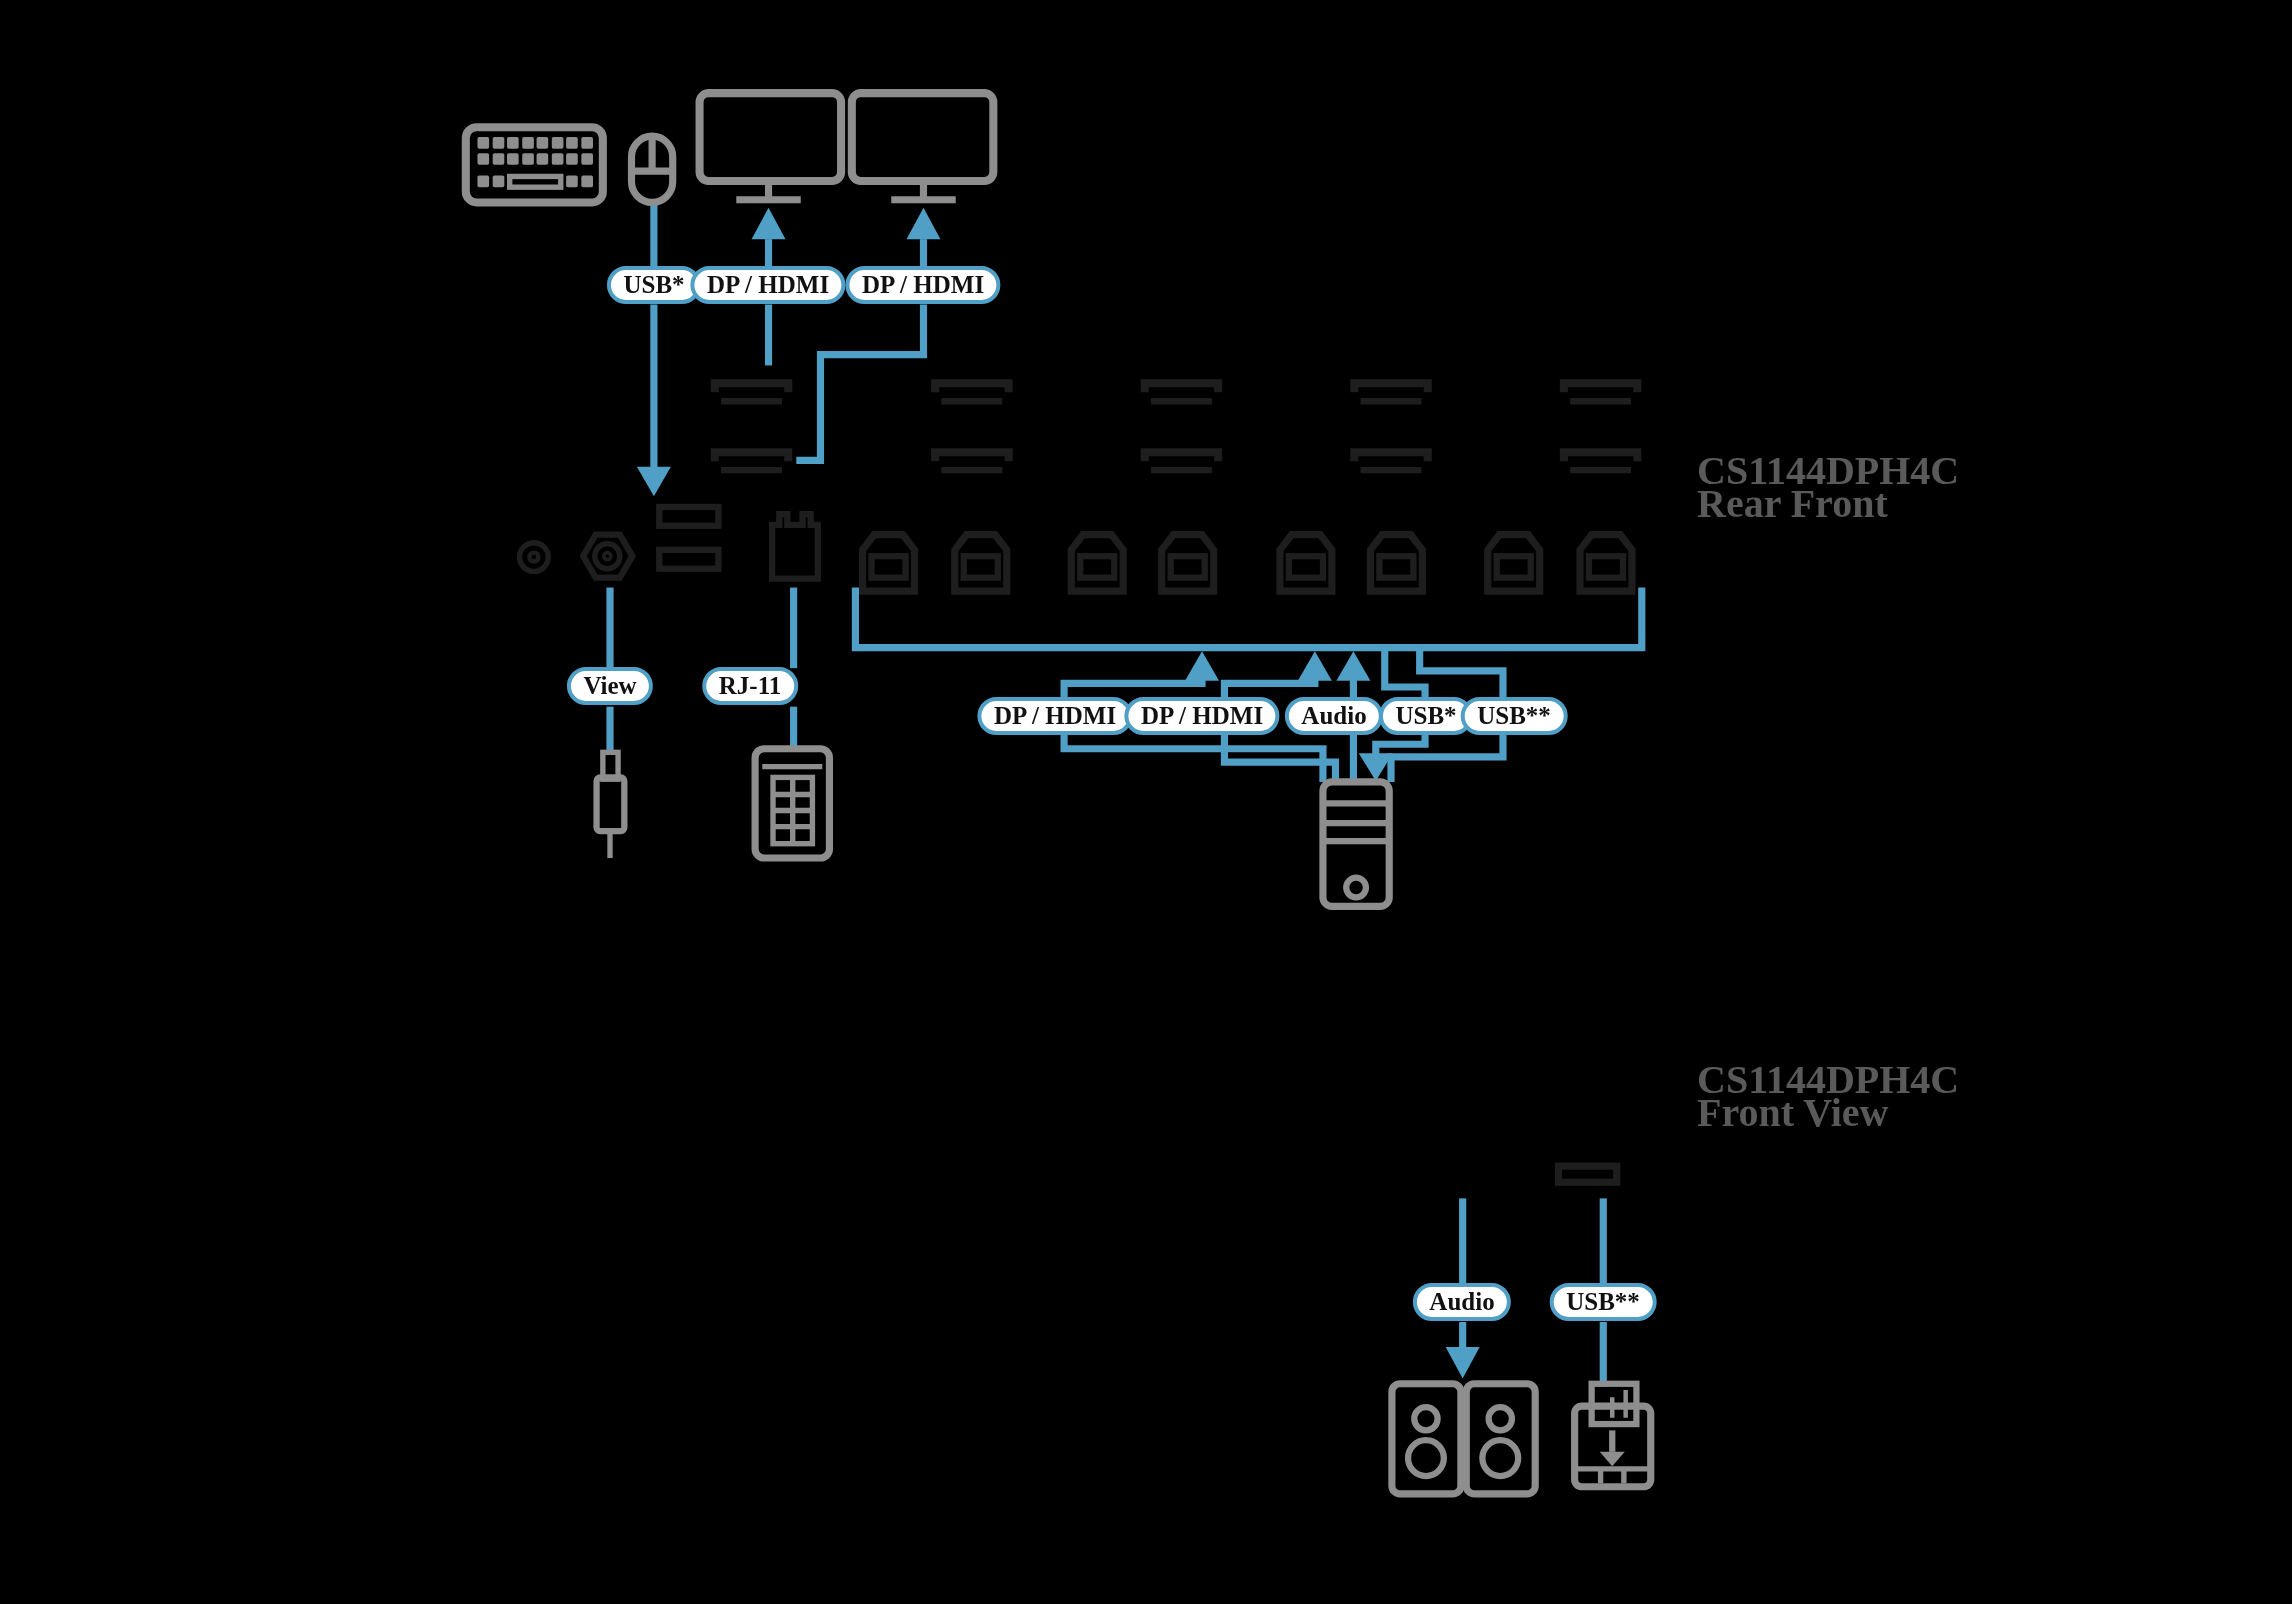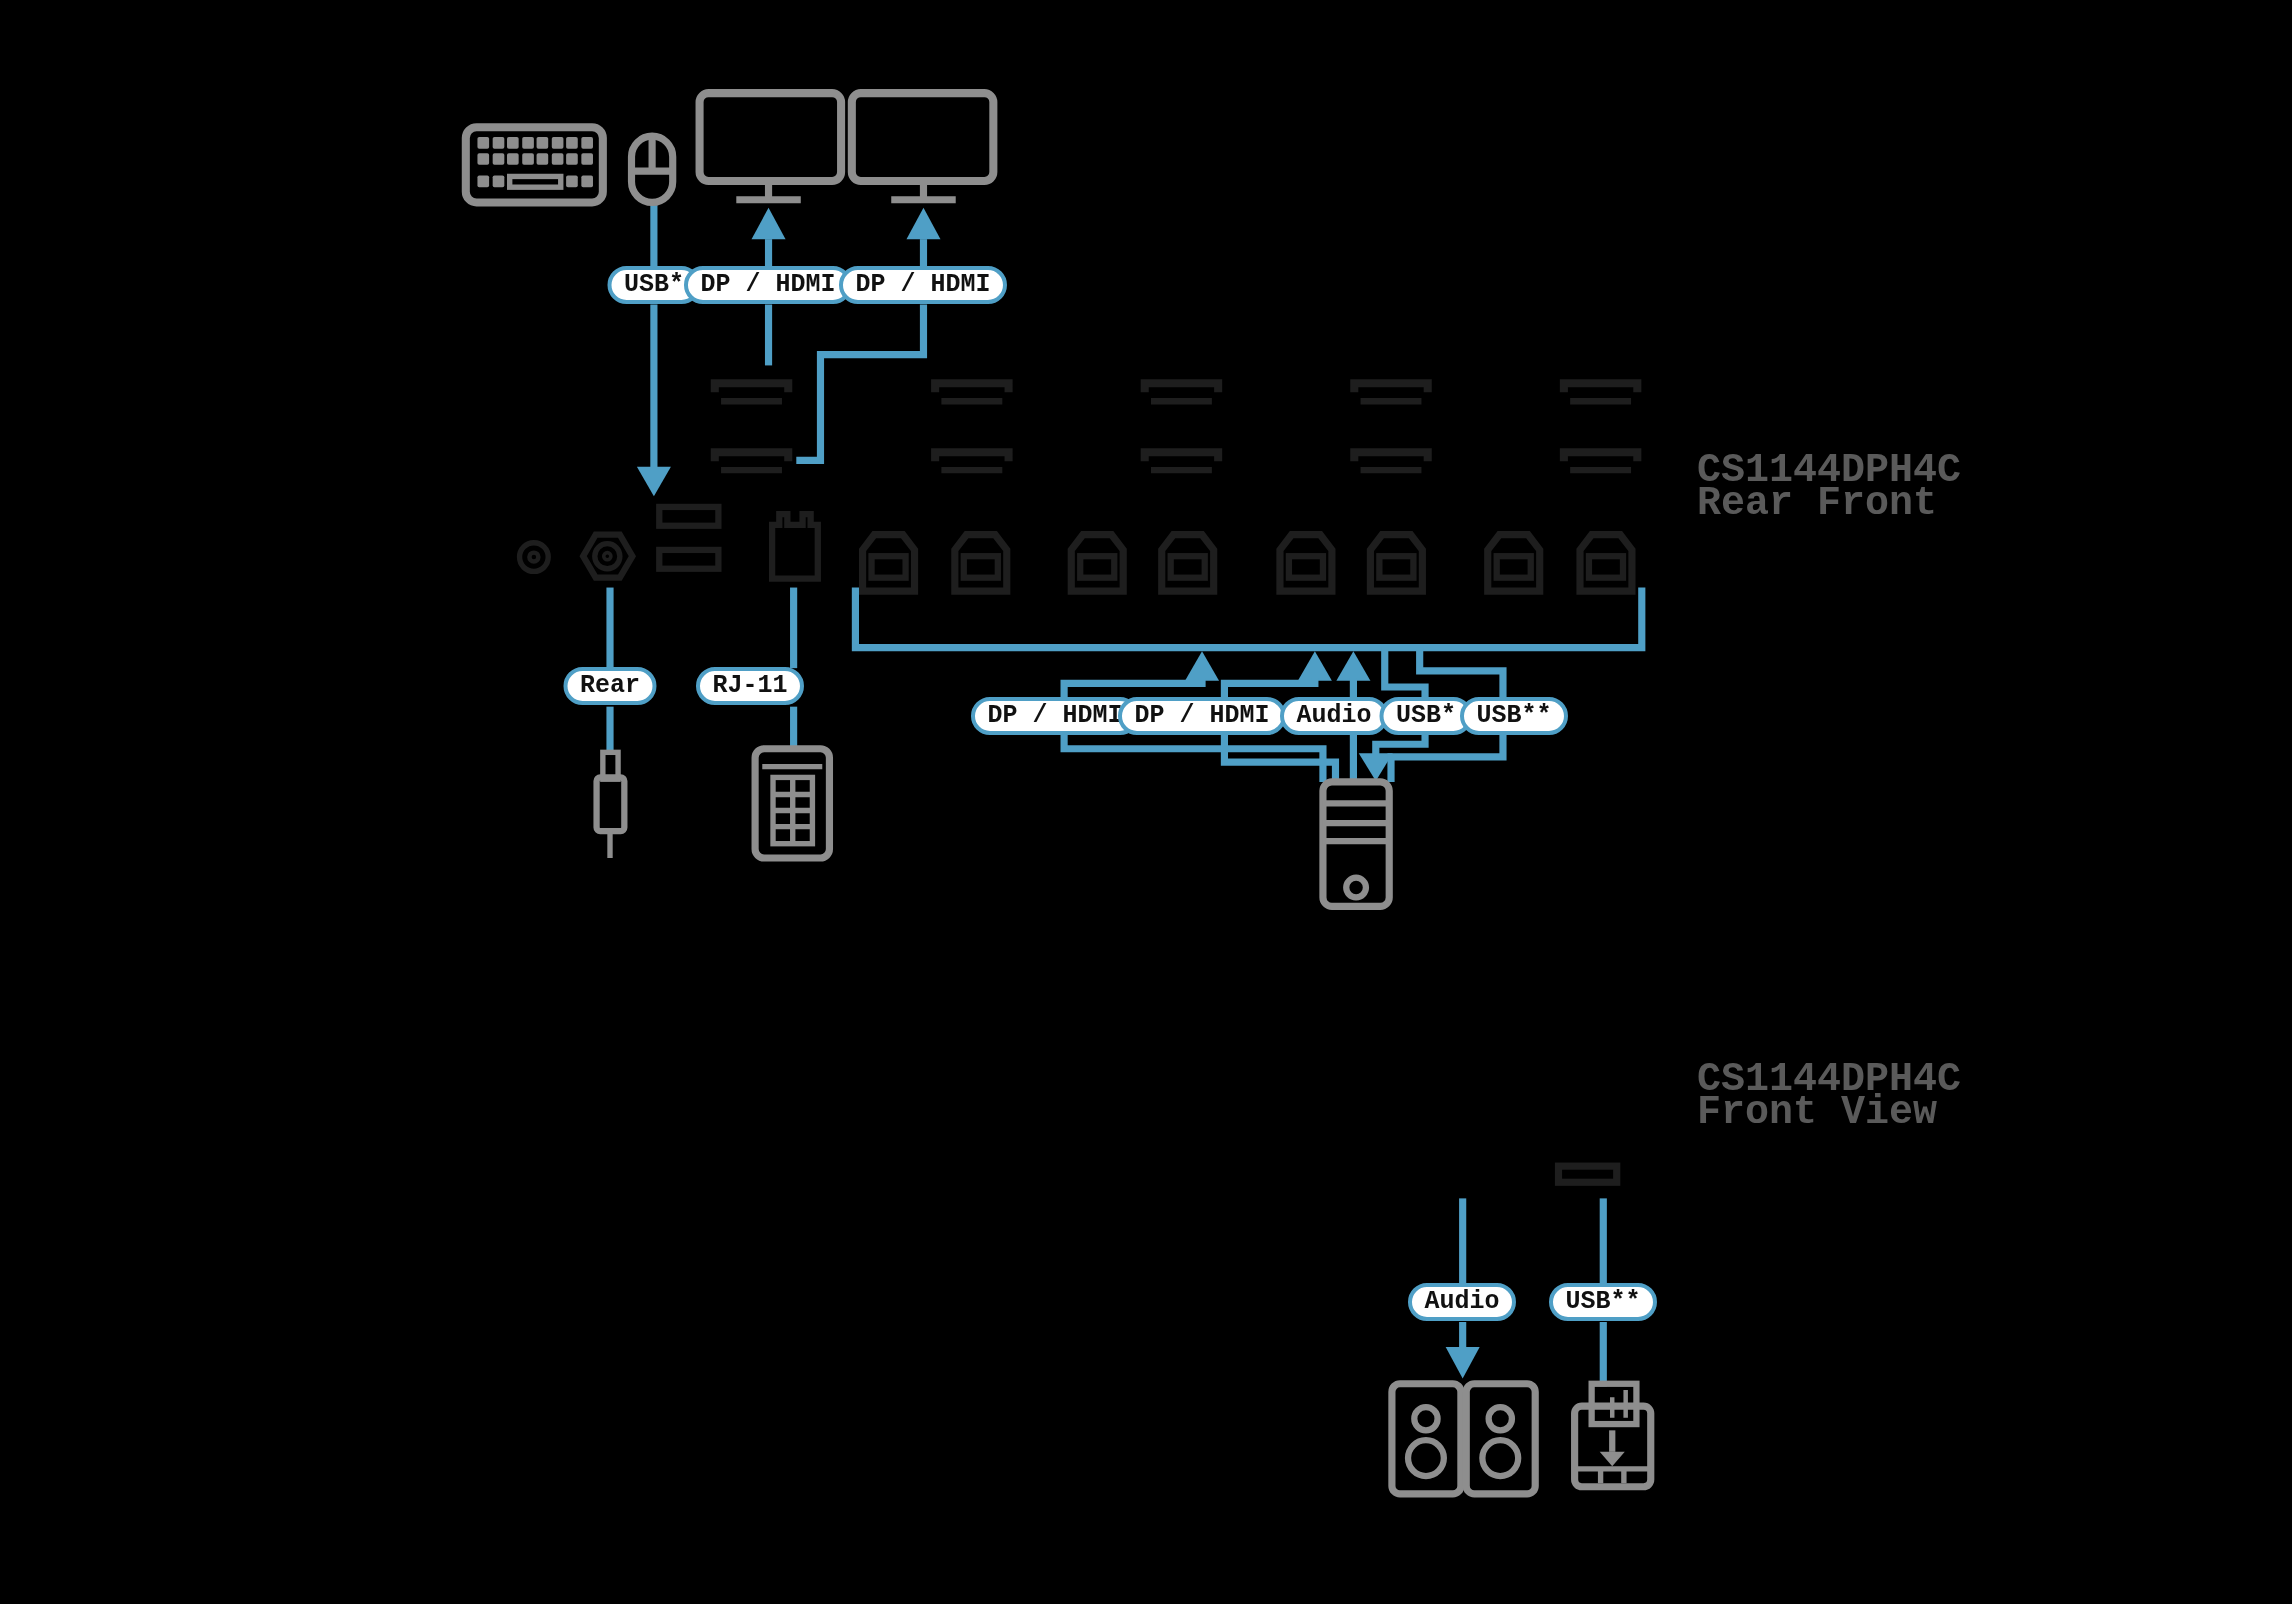--- a/index.html
+++ b/index.html
@@ -1,17 +1,17 @@
 <!DOCTYPE html>
 <html style="--bg: #000000; --cable: #4f9fc6; --pill-border: #4f9fc6; --pill-fill: #ffffff; --pill-text: #111111; --icon-gray: #8e8e8e; --port-dark: #1e1e1e; --title-gray: #5a5a5a;font-size:14.3px"><head>
 <meta charset="utf-8">
 <style>
   html,body{margin:0;padding:0;background:#000;}
   #stage{position:relative;width:2293px;height:1605px;background:var(--bg,#000);overflow:hidden;
-         font-family:Liberation Mono, monospace;}
+         font-family:Liberation Serif, serif;}
   #stage svg{position:absolute;left:0;top:0;}
   .cable{stroke:var(--cable);fill:none;}
   .cable-arrow{fill:var(--cable);stroke:none;}
   .gray{stroke:var(--icon-gray);fill:none;}
   .gray-fill{fill:var(--icon-gray);stroke:none;}
   .port{stroke:var(--port-dark);fill:none;}
   .pill{position:absolute;transform:translateX(-50%);background:var(--pill-fill);
         border:4.5px solid var(--pill-border);border-radius:23px;color:var(--pill-text);
         font-weight:bold;font-size:25px;line-height:30px;padding:0 12.5px;white-space:nowrap;z-index:2;}
   .title{position:absolute;color:var(--title-gray);font-weight:bold;font-size:40px;line-height:33px;z-index:2;}
@@ -228,21 +228,21 @@
     <path class="gray" stroke-width="7" d="M1800,1597 V1621"></path>
     <polygon class="gray-fill" points="1786,1621 1814,1621 1800,1637"></polygon>
     <path class="gray" stroke-width="6" d="M1758,1640 H1843 M1787,1640 V1656 M1813,1640 V1656"></path>
   </g>
 </svg>
 
   <div class="pill" style="left:654px;top:266px;">USB*</div>
   <div class="pill" style="left:768px;top:266px;">DP / HDMI</div>
   <div class="pill" style="left:923px;top:266px;">DP / HDMI</div>
 
-  <div class="pill" style="left:610px;top:667px;">Rear</div>
+  <div class="pill" style="left:610px;top:667px;">View</div>
   <div class="pill" style="left:750px;top:667px;">RJ-11</div>
 
   <div class="pill" style="left:1055px;top:697px;">DP / HDMI</div>
   <div class="pill" style="left:1202px;top:697px;">DP / HDMI</div>
   <div class="pill" style="left:1334px;top:697px;">Audio</div>
   <div class="pill" style="left:1426px;top:697px;">USB*</div>
   <div class="pill" style="left:1514px;top:697px;">USB**</div>
 
   <div class="pill" style="left:1462px;top:1283px;">Audio</div>
   <div class="pill" style="left:1603px;top:1283px;">USB**</div>

